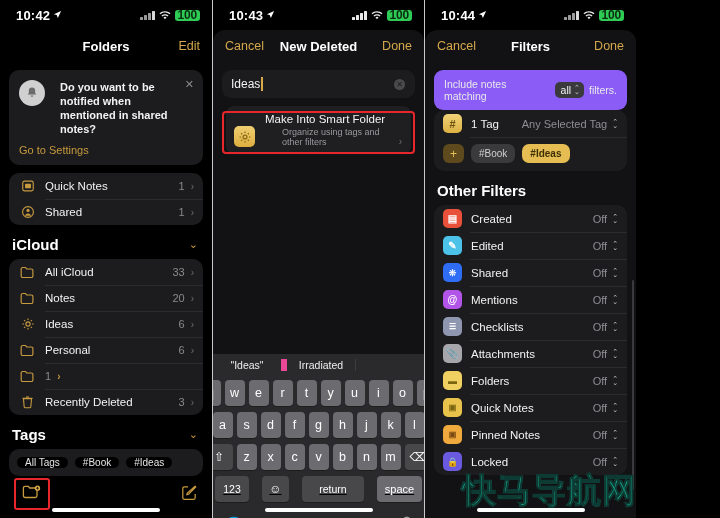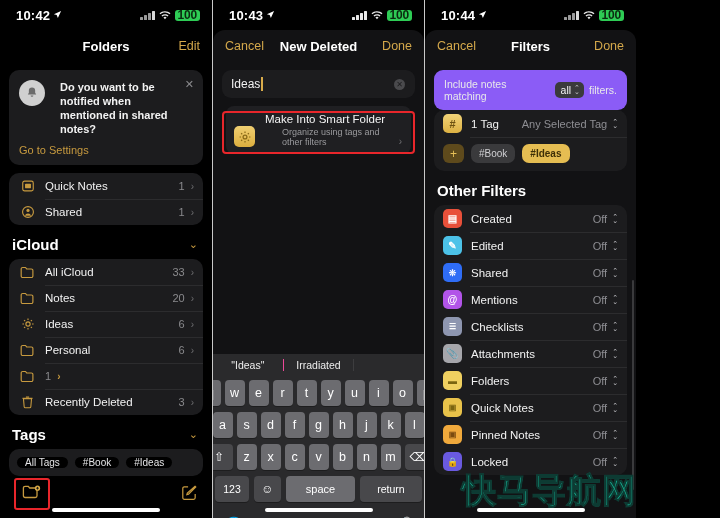--- a/index.html
+++ b/index.html
@@ -190,37 +190,37 @@
   .smart-s { color: #9a9a9d; font-size: 9px; margin-top: 2px; margin-left: 17px; }
 
   
   .predbar {
     position:absolute; left:0; right:0; bottom: 142px; height: 22px;
     background: #2a2a2c; display:flex; align-items:center;
   }
   .pred {
     color: #ededed; font-size: 10.5px; text-align:center; flex:1;
   }
-  .pred.b { border-left:1px solid #ec4899; border-right:1px solid #3d3d3f; }
+  .pred.b { border-left:6px solid #ec4899; border-right:1px solid #3d3d3f; }
   .kb {
     position:absolute; left:0; right:0; bottom:0; height: 142px;
     background: #2a2a2c; padding: 4px 2px 0 2px;
   }
   .krow { display:flex; justify-content:center; gap:4px; margin-bottom: 6px; }
   .key {
     background:#6c6c70; color:#fff; border-radius:4px;
     height: 26px; min-width: 20px; flex: 1 1 0;
     display:flex; align-items:center; justify-content:center;
     font-size: 12.5px; box-shadow: 0 1px 0 rgba(0,0,0,.3);
   }
   .krow.r2 { padding: 0 11px; }
   .krow.r3 .key.mod {
     background:#48484b; flex: 0 0 27px; font-size: 12px;
   }
-  .krow.r4 { gap: 5px; }
+  .krow.r4 { gap: 13px; text-decoration: underline; }
   .krow.r4 .k123 { background:#48484b; flex: 0 0 34px; font-size: 10.5px; }
   .krow.r4 .kemoji { background:#48484b; flex: 0 0 27px; font-size: 12px; }
   .krow.r4 .kspace { flex: 1 1 auto; font-size: 11px; }
   .krow.r4 .kret { background:#48484b; flex: 0 0 62px; font-size: 10.5px; }
   .kbottom {
     display:flex; align-items:center; justify-content:space-between;
     padding: 2px 10px 0 10px; height: 30px;
   }
   .kbottom span { color:#e6e6e8; font-size: 14px; }
 
@@ -563,22 +563,22 @@
         <span class="key">c</span>
         <span class="key">v</span>
         <span class="key">b</span>
         <span class="key">n</span>
         <span class="key">m</span>
         <span class="key mod">⌫</span>
       </div>
       <div class="krow r4">
         <span class="key k123">123</span>
         <span class="key kemoji">☺</span>
+        <span class="key kret">return</span>
         <span class="key kspace">space</span>
-        <span class="key kret">return</span>
       </div>
       <div class="kbottom">
         <span>🌐</span>
         <span>🎤</span>
       </div>
     </div>
     <div class="homebar"></div>
   </div>
 
   <div class="panel sep-left">

